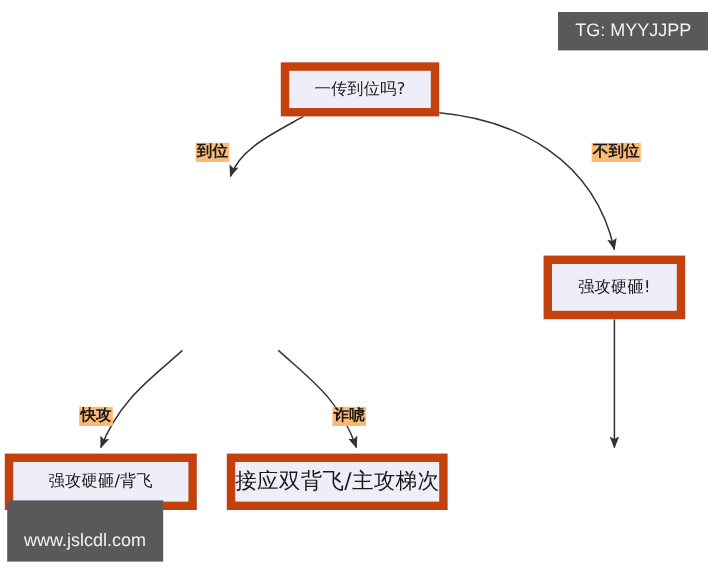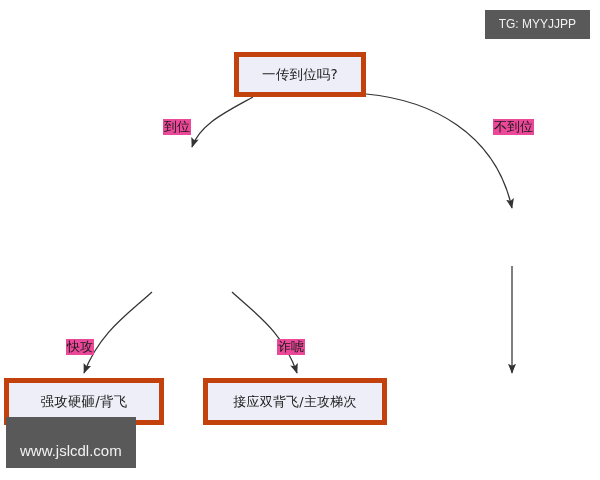--- a/index.html
+++ b/index.html
@@ -31,21 +31,21 @@
     width: 600px;
     height: 480px;
     pointer-events: none;
   }
 
   
   .node {
     position: absolute;
     box-sizing: border-box;
     background: #eeeef8;
-    border: 5px solid #c2410c;
+    border: 7px solid #c2410c;
     display: flex;
     align-items: center;
     justify-content: center;
     color: #1a1a1a;
     letter-spacing: 0.2px;
   }
 
   .node-text {
     display: block;
     text-align: center;
@@ -71,25 +71,25 @@
 
   #node-out-quick {
     left: 4px;
     top: 378px;
     width: 160px;
     height: 47px;
     font-size: 13.5px;
   }
 
   #node-out-bluff {
-    left: 203px;
+    left: 189px;
     top: 378px;
     width: 184px;
     height: 47px;
-    font-size: 13px;
+    font-size: 18px;
   }
 
   #node-out-power {
     left: 432px;
     top: 378px;
     width: 157px;
     height: 47px;
     font-size: 13.5px;
   }
 
@@ -118,38 +118,39 @@
     align-items: center;
     justify-content: center;
     font-size: 13.5px;
     color: #1a1a1a;
     white-space: nowrap;
   }
 
   
   .edge-label {
     position: absolute;
-    background: #ec4899;
+    background: #fdba74;
     color: #1a1a1a;
     font-size: 13px;
     line-height: 1.25;
     padding: 0 1px;
     white-space: nowrap;
+    font-weight: bold;
   }
   #label-in-position   { left: 163px; top: 119px; }
   #label-out-position  { left: 493px; top: 119px; }
   #label-quick         { left: 66px;  top: 339px; }
   #label-bluff         { left: 277px; top: 339px; }
 
   
   .watermark-badge {
     position: absolute;
     background: #595959;
     color: #f2f2f2;
-    font-size: 12px;
+    font-size: 15px;
     line-height: 1;
     display: flex;
     align-items: center;
     justify-content: center;
     white-space: nowrap;
     font-family: "Liberation Sans", "DejaVu Sans", sans-serif;
   }
   #watermark-tg {
     right: 10px;
     top: 10px;
@@ -195,20 +196,23 @@
     <path d="M 232 292 C 256 314, 283 332, 297 373" fill="none" stroke="#333333" stroke-width="1.25" marker-end="url(#arrowhead)"></path>
 
     <path d="M 512 266 L 512 373" fill="none" stroke="#333333" stroke-width="1.25" marker-end="url(#arrowhead)"></path>
   </svg>
 
   <div class="node" id="node-start">
     <span class="node-text">一传到位吗?</span>
   </div>
 
 
+  <div class="node" id="node-force">
+    <span class="node-text">强攻硬砸!</span>
+  </div>
 
   <div class="node" id="node-out-quick">
     <span class="node-text">强攻硬砸/背飞</span>
   </div>
 
   <div class="node" id="node-out-bluff">
     <span class="node-text">接应双背飞/主攻梯次</span>
   </div>
 
 

